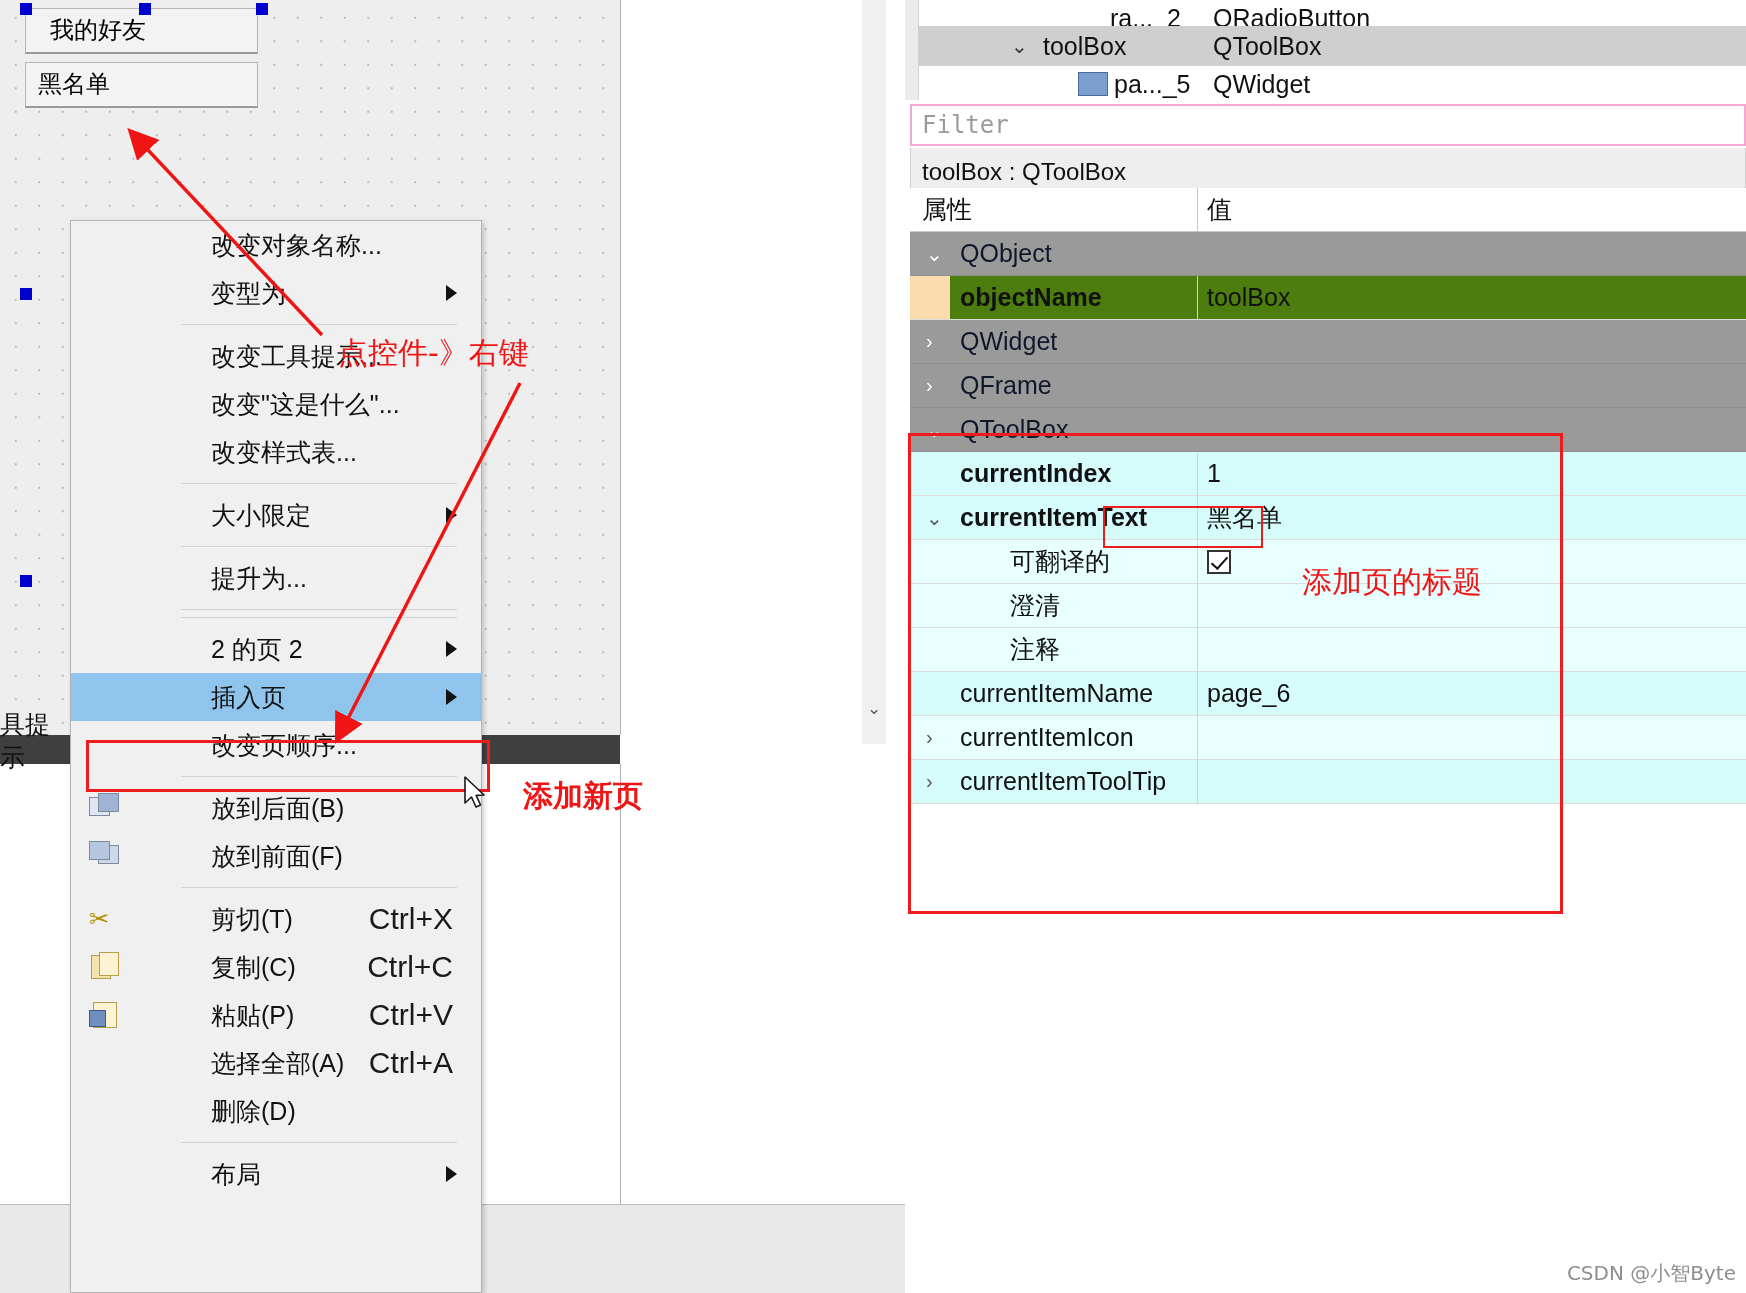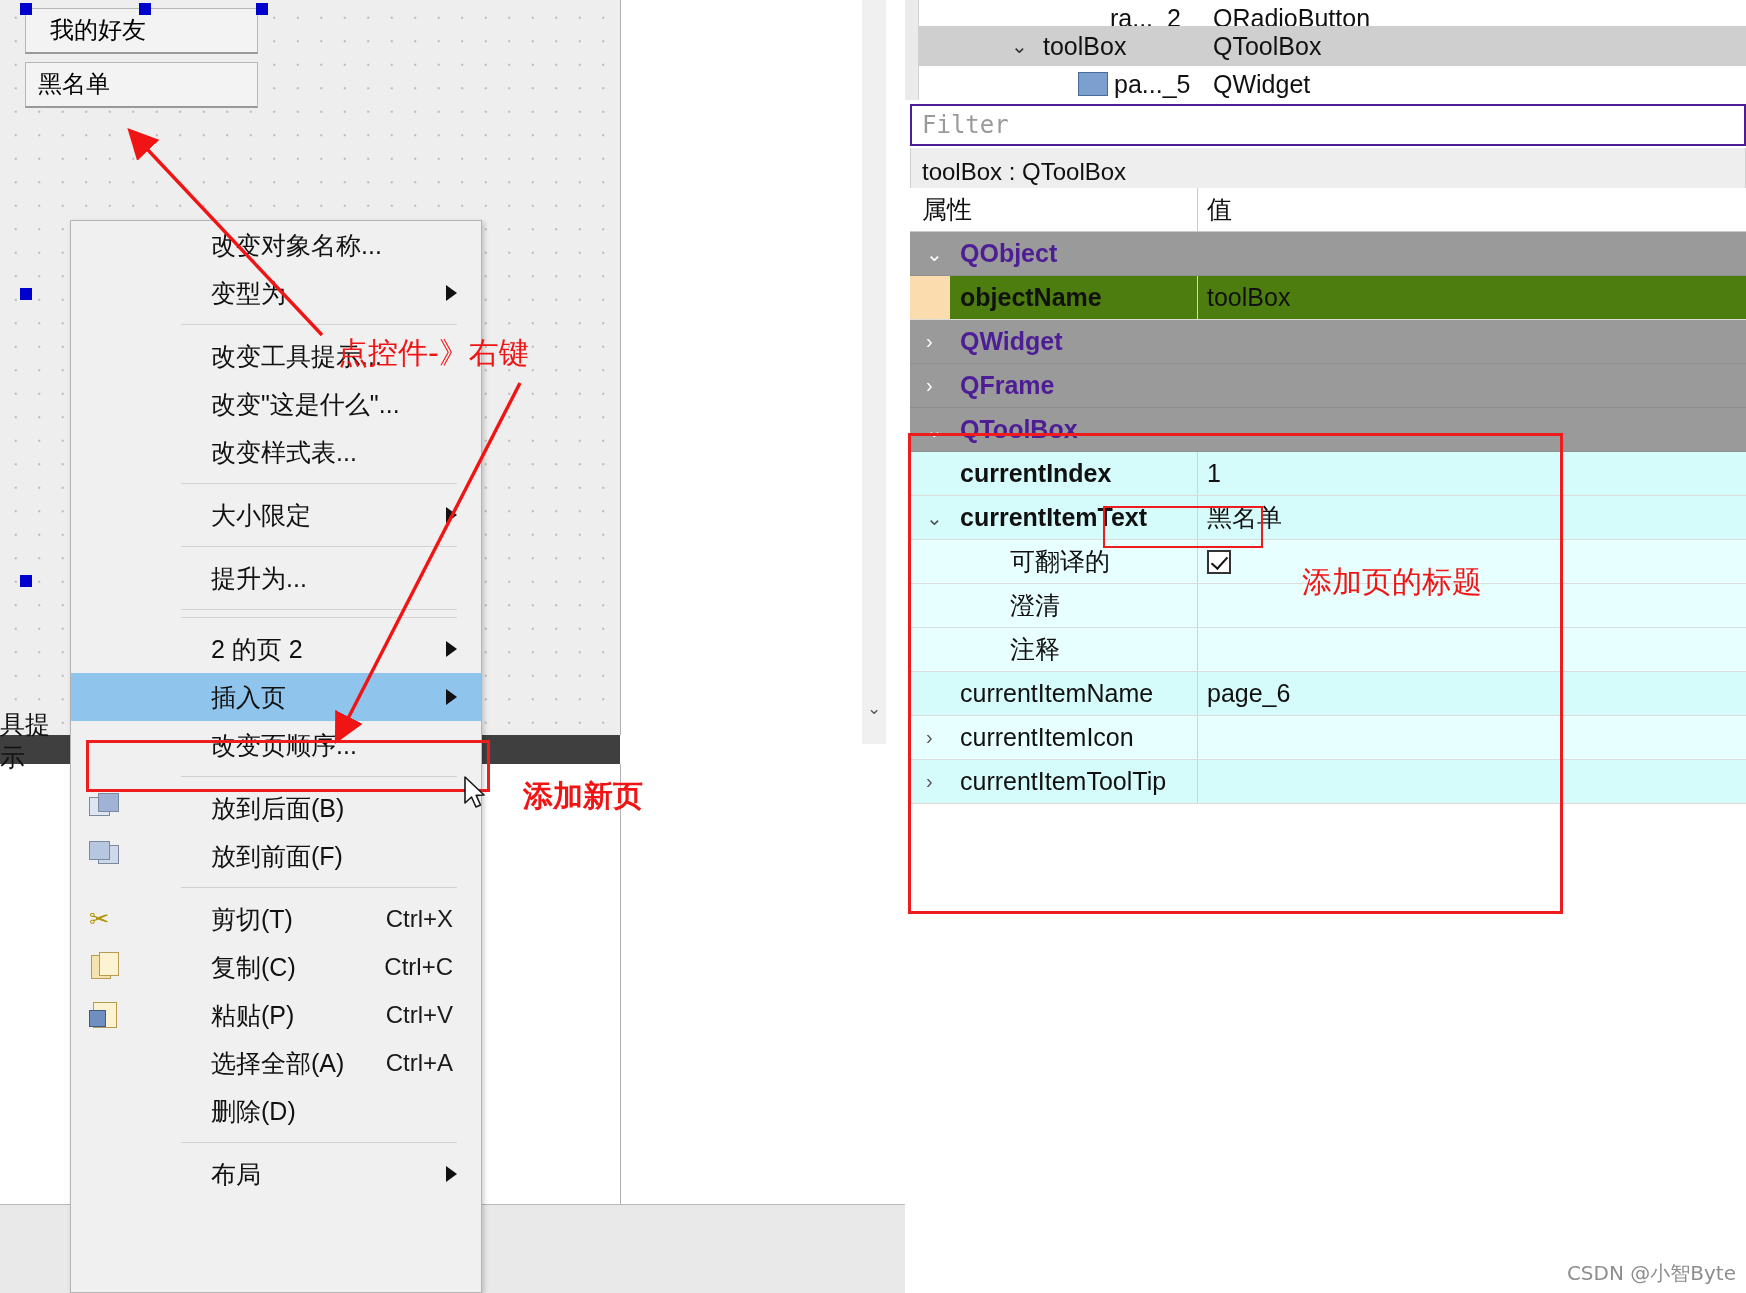--- a/index.html
+++ b/index.html
@@ -50,21 +50,21 @@
   }
   .mi{
     position:relative;height:48px;display:flex;align-items:center;
     font-size:25px;color:#111;padding-left:24px;box-sizing:border-box;
   }
   .mi .ico{
     position:absolute;left:18px;top:50%;transform:translateY(-50%);
     width:32px;height:30px;
   }
   .mi .lbl{margin-left:116px;white-space:nowrap;}
-  .mi .sc{position:absolute;right:28px;font-size:24px;color:#1a1a1a;}
+  .mi .sc{position:absolute;right:28px;font-size:30px;color:#1a1a1a;}
   .mi .arrow{
     position:absolute;right:24px;width:0;height:0;
     border-top:8px solid transparent;border-bottom:8px solid transparent;
     border-left:11px solid #111;
   }
   .sep{height:1px;background:#d2d2d2;margin:7px 24px 7px 110px;}
   .mi.hl{background:#8fc4ec;}
   
   .ic-back,.ic-front{position:relative;}
   .ic-back i,.ic-front i{position:absolute;display:block;border:1px solid #7b8aa0;}
@@ -95,21 +95,21 @@
     position:absolute;left:13px;height:40px;display:flex;align-items:center;
     font-size:25px;color:#111;width:828px;box-sizing:border-box;
   }
   .tree-row .nm{position:absolute;}
   .tree-row .cls{position:absolute;left:212px;}
   .tree-row.sel{background:#cfcfcf;}
   .tw-chev{position:absolute;font-size:20px;color:#333;}
 
   #filterBox{
     position:absolute;left:5px;top:104px;width:836px;height:42px;
-    background:#ffffff;border:2px solid #4c1d95;box-sizing:border-box;
+    background:#ffffff;border:2px solid #f9a8d4;box-sizing:border-box;
     display:flex;align-items:center;padding-left:10px;
     font-family:"DejaVu Sans Mono","Liberation Mono",monospace;
     font-size:24px;color:#9a9a9a;
   }
   #objHeader{
     position:absolute;left:5px;top:148px;width:836px;height:48px;
     background:#eeeeee;border:1px solid #cfcfcf;border-top:none;box-sizing:border-box;
     display:flex;align-items:center;padding-left:11px;
     font-family:Liberation Sans, sans-serif;
     font-size:24px;color:#111;
@@ -124,21 +124,21 @@
   #propHeader .h2{position:absolute;left:297px;}
   #propHeader .divline{position:absolute;left:287px;top:0;bottom:0;width:1px;background:#c9c9c9;}
 
   #propTable{position:absolute;left:5px;top:232px;width:836px;}
   .prow{position:relative;height:44px;box-sizing:border-box;
         border-bottom:1px solid #dcdcdc;display:flex;align-items:center;}
   .prow .pname{position:absolute;font-size:25px;color:#111;}
   .prow .pval{position:absolute;left:297px;font-size:25px;color:#111;}
   .prow .pdiv{position:absolute;left:287px;top:0;bottom:0;width:1px;background:#d3d3d3;}
   .prow.group{background:#9a9a9a;border-bottom:1px solid #8e8e8e;}
-  .prow.group .pname{color:#4c1d95;font-weight:bold;left:50px;}
+  .prow.group .pname{color:#0f172a;font-weight:normal;left:50px;}
   .prow.group .pdiv{background:#9a9a9a;}
   .prow.objname{background:#4d7c0f;}
   .prow.objname .pname{font-weight:bold;left:50px;}
   .prow.objname .swatch{position:absolute;left:0;top:0;bottom:0;width:40px;background:#fbdcae;}
   .prow.cyan{background:#d6fbfb;}
   .prow.cyan2{background:#e8ffff;}
   .prow .bold{font-weight:bold;}
   .prow .gchev{position:absolute;left:16px;font-size:20px;color:#555;}
   .prow .gchev.white{color:#ffffff;}
   .chk{

